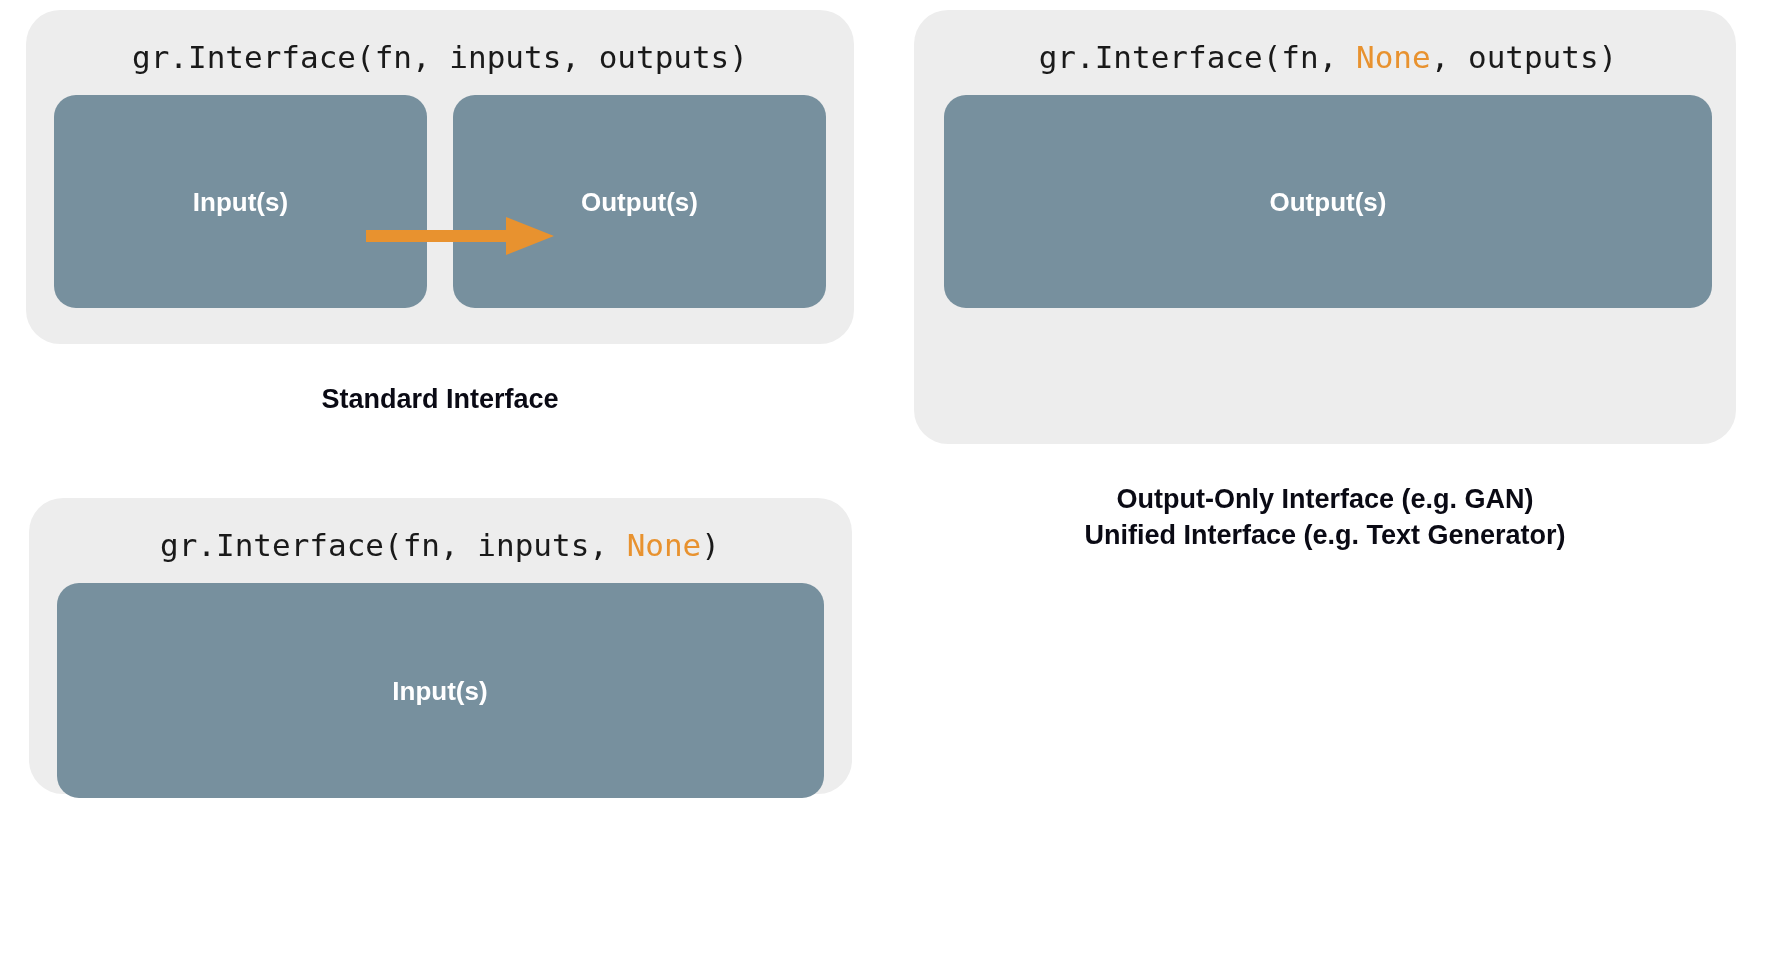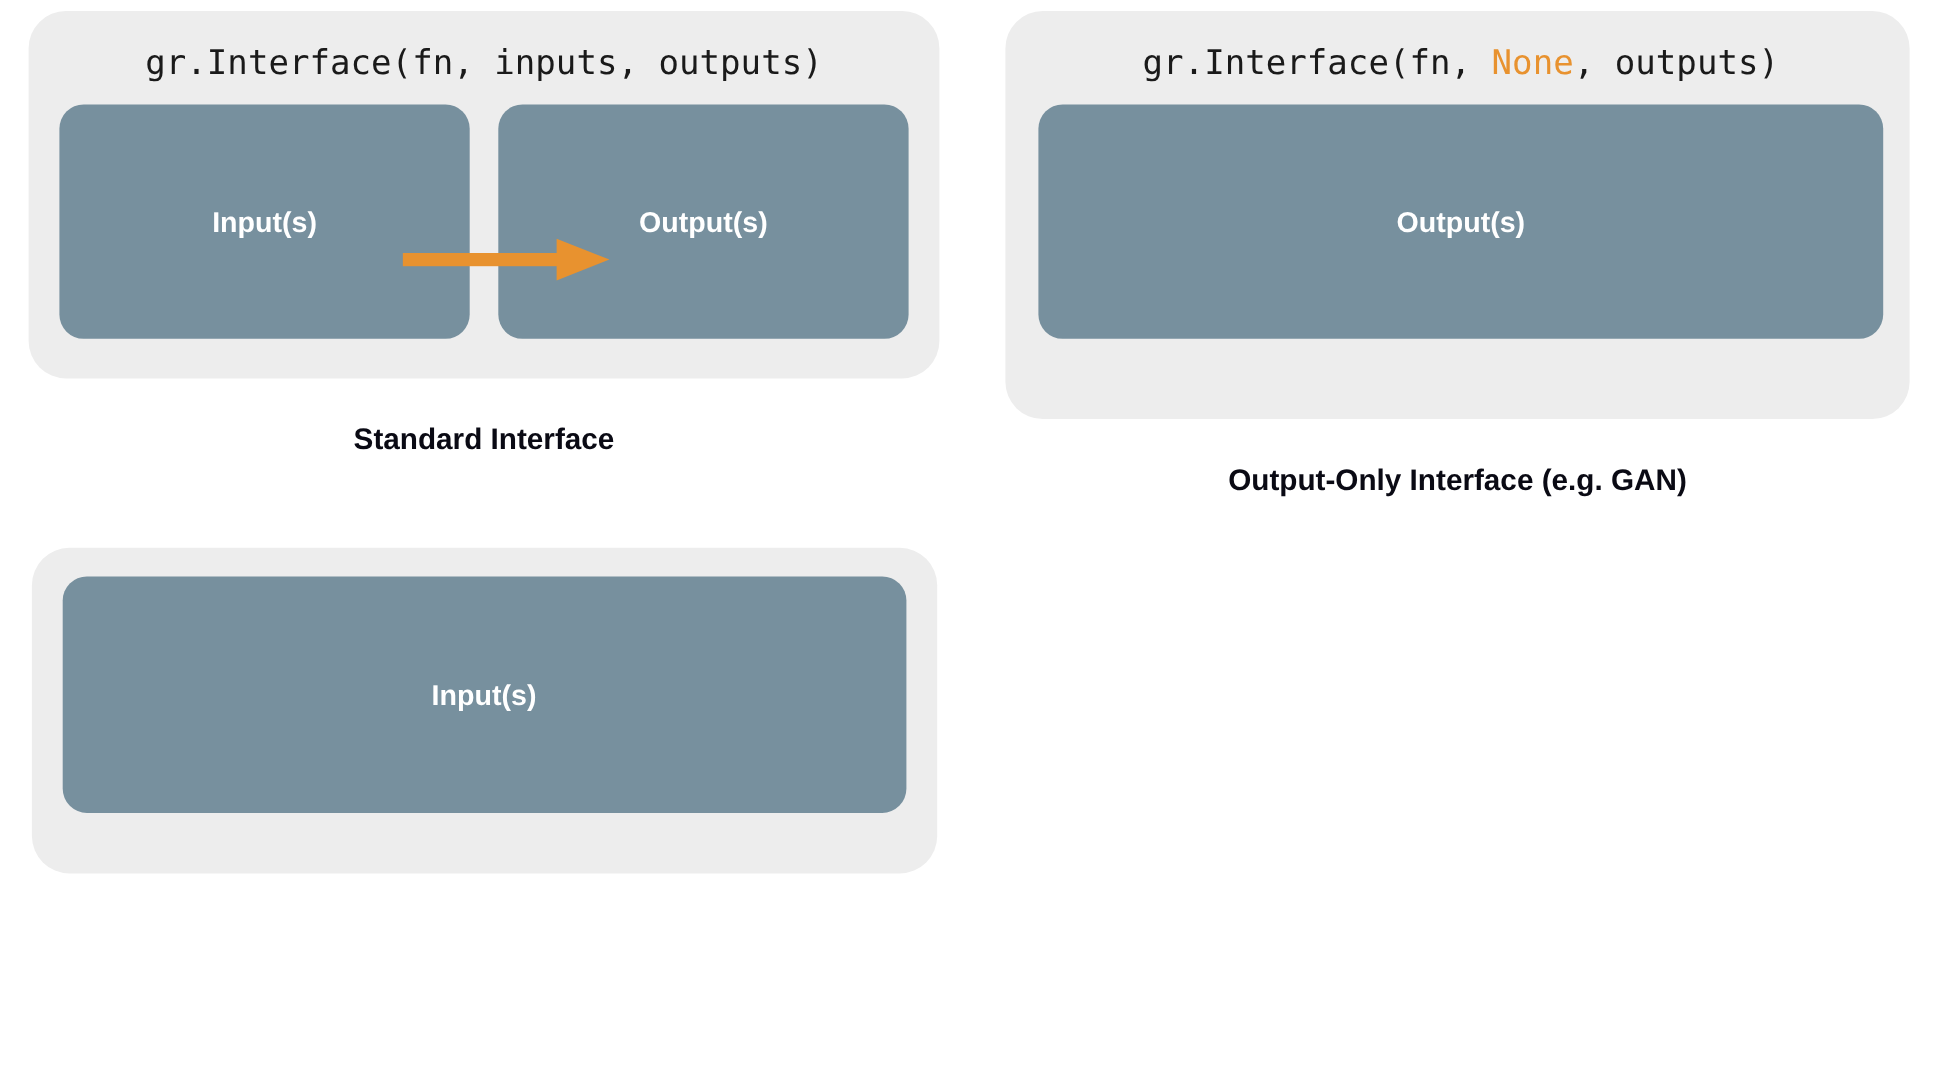--- a/index.html
+++ b/index.html
@@ -38,21 +38,21 @@
   .panel {
     background: #ededed;
     border-radius: 34px;
     box-sizing: border-box;
     display: flex;
     flex-direction: column;
     align-items: center;
     position: relative;
   }
   #panel-standard     { width: 828px; height: 334px; padding: 26px 28px 28px 28px; }
-  #panel-output-only  { width: 822px; height: 371px; padding: 26px 24px 28px 30px; }
+  #panel-output-only  { width: 822px; height: 434px; padding: 26px 24px 28px 30px; }
   #panel-input-only   { width: 823px; height: 296px; padding: 26px 28px 28px 28px; margin-top: 10px; }
   #panel-unified      { width: 822px; height: 296px; padding: 26px 30px 28px 30px; margin-top: 10px; }
 
   
   .signature {
     font-family: "DejaVu Sans Mono", "Liberation Mono", monospace;
     font-size: 31px;
     line-height: 1;
     color: #1a1a1a;
     letter-spacing: 0px;
@@ -163,26 +163,28 @@
         </div>
       </div>
 
     </div>
     <div class="caption">Output-Only Interface (e.g. GAN)</div>
   </div>
 
   <div class="quadrant" id="quad-input-only">
     <div class="panel" id="panel-input-only">
 
+      <div class="signature"><span>gr.Interface(fn, inputs, </span><span class="none-arg">None</span><span>)</span></div>
 
       <div class="box-row">
         <div class="io-box full">
           <span class="io-label">Input(s)</span>
         </div>
       </div>
 
     </div>
   </div>
 
   <div class="quadrant" id="quad-unified">
+    <div class="caption">Unified Interface (e.g. Text Generator)</div>
   </div>
 
 </div>
 
 </body></html>

